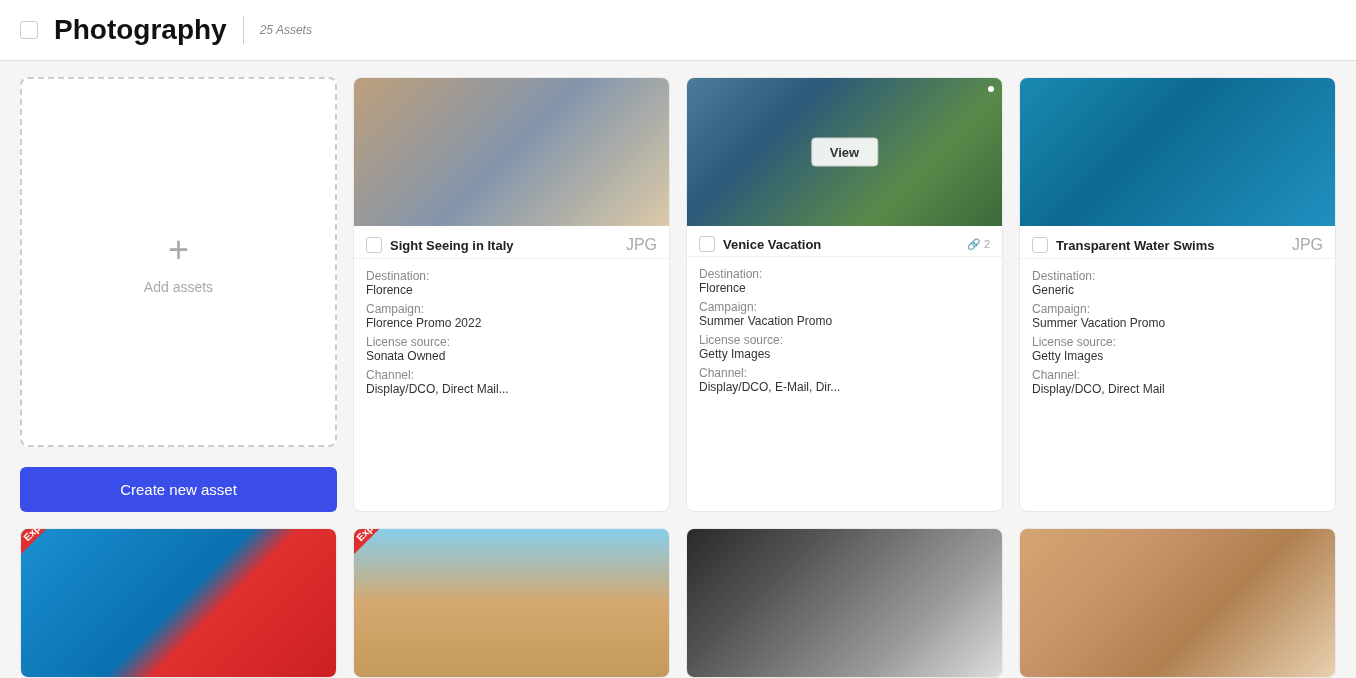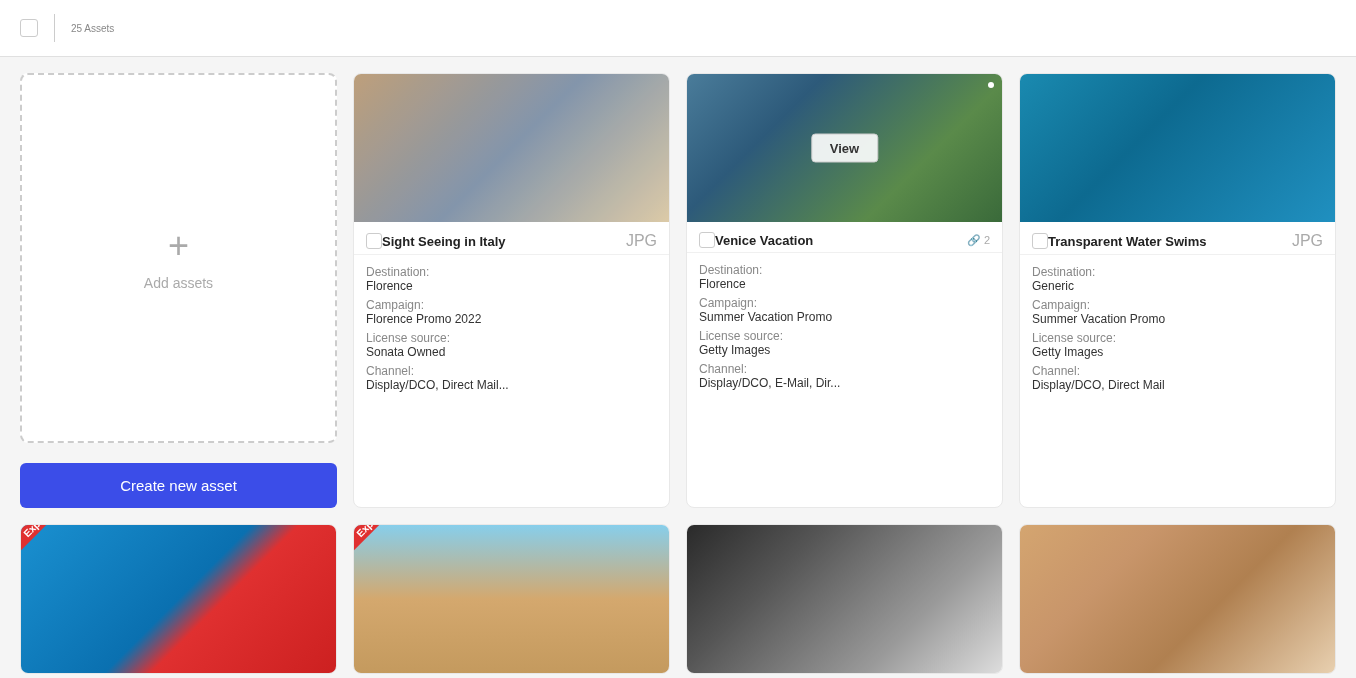--- a/index.html
+++ b/index.html
@@ -25,22 +25,23 @@
       font-size: 28px;
       font-weight: 700;
       color: #111;
     }
     .header-divider {
       width: 1px;
       height: 28px;
       background: #ccc;
     }
     .header-count {
-      font-size: 10px;
+      font-size: 12px;
       color: #888;
+      font-style: italic;
     }
 
     .grid-container {
       display: grid;
       grid-template-columns: repeat(4, 1fr);
       gap: 16px;
       padding: 16px 20px;
     }
 
     .add-card {
@@ -129,20 +130,21 @@
     .card-meta {
       padding: 10px 12px 4px;
       display: flex;
       align-items: center;
       justify-content: space-between;
       border-bottom: 1px solid #f0f0f0;
     }
     .card-meta-left {
       display: flex;
       align-items: center;
+      gap: 8px;
     }
     .card-checkbox {
       width: 16px;
       height: 16px;
       border: 1px solid #ccc;
       border-radius: 3px;
       background: #fff;
       flex-shrink: 0;
       cursor: pointer;
     }
@@ -212,20 +214,21 @@
       position: absolute;
       top: 8px;
       right: 8px;
     }
   </style>
 </head>
 <body>
 
 <div class="header">
   <div class="header-checkbox"></div>
+  <span class="header-title">Photography</span>
   <div class="header-divider"></div>
   <span class="header-count">25 Assets</span>
 </div>
 
 <div class="grid-container">
 
   <div class="add-card-wrapper">
     <div class="add-card">
       <div class="add-card-icon">+</div>
       <div class="add-card-label">Add assets</div>

